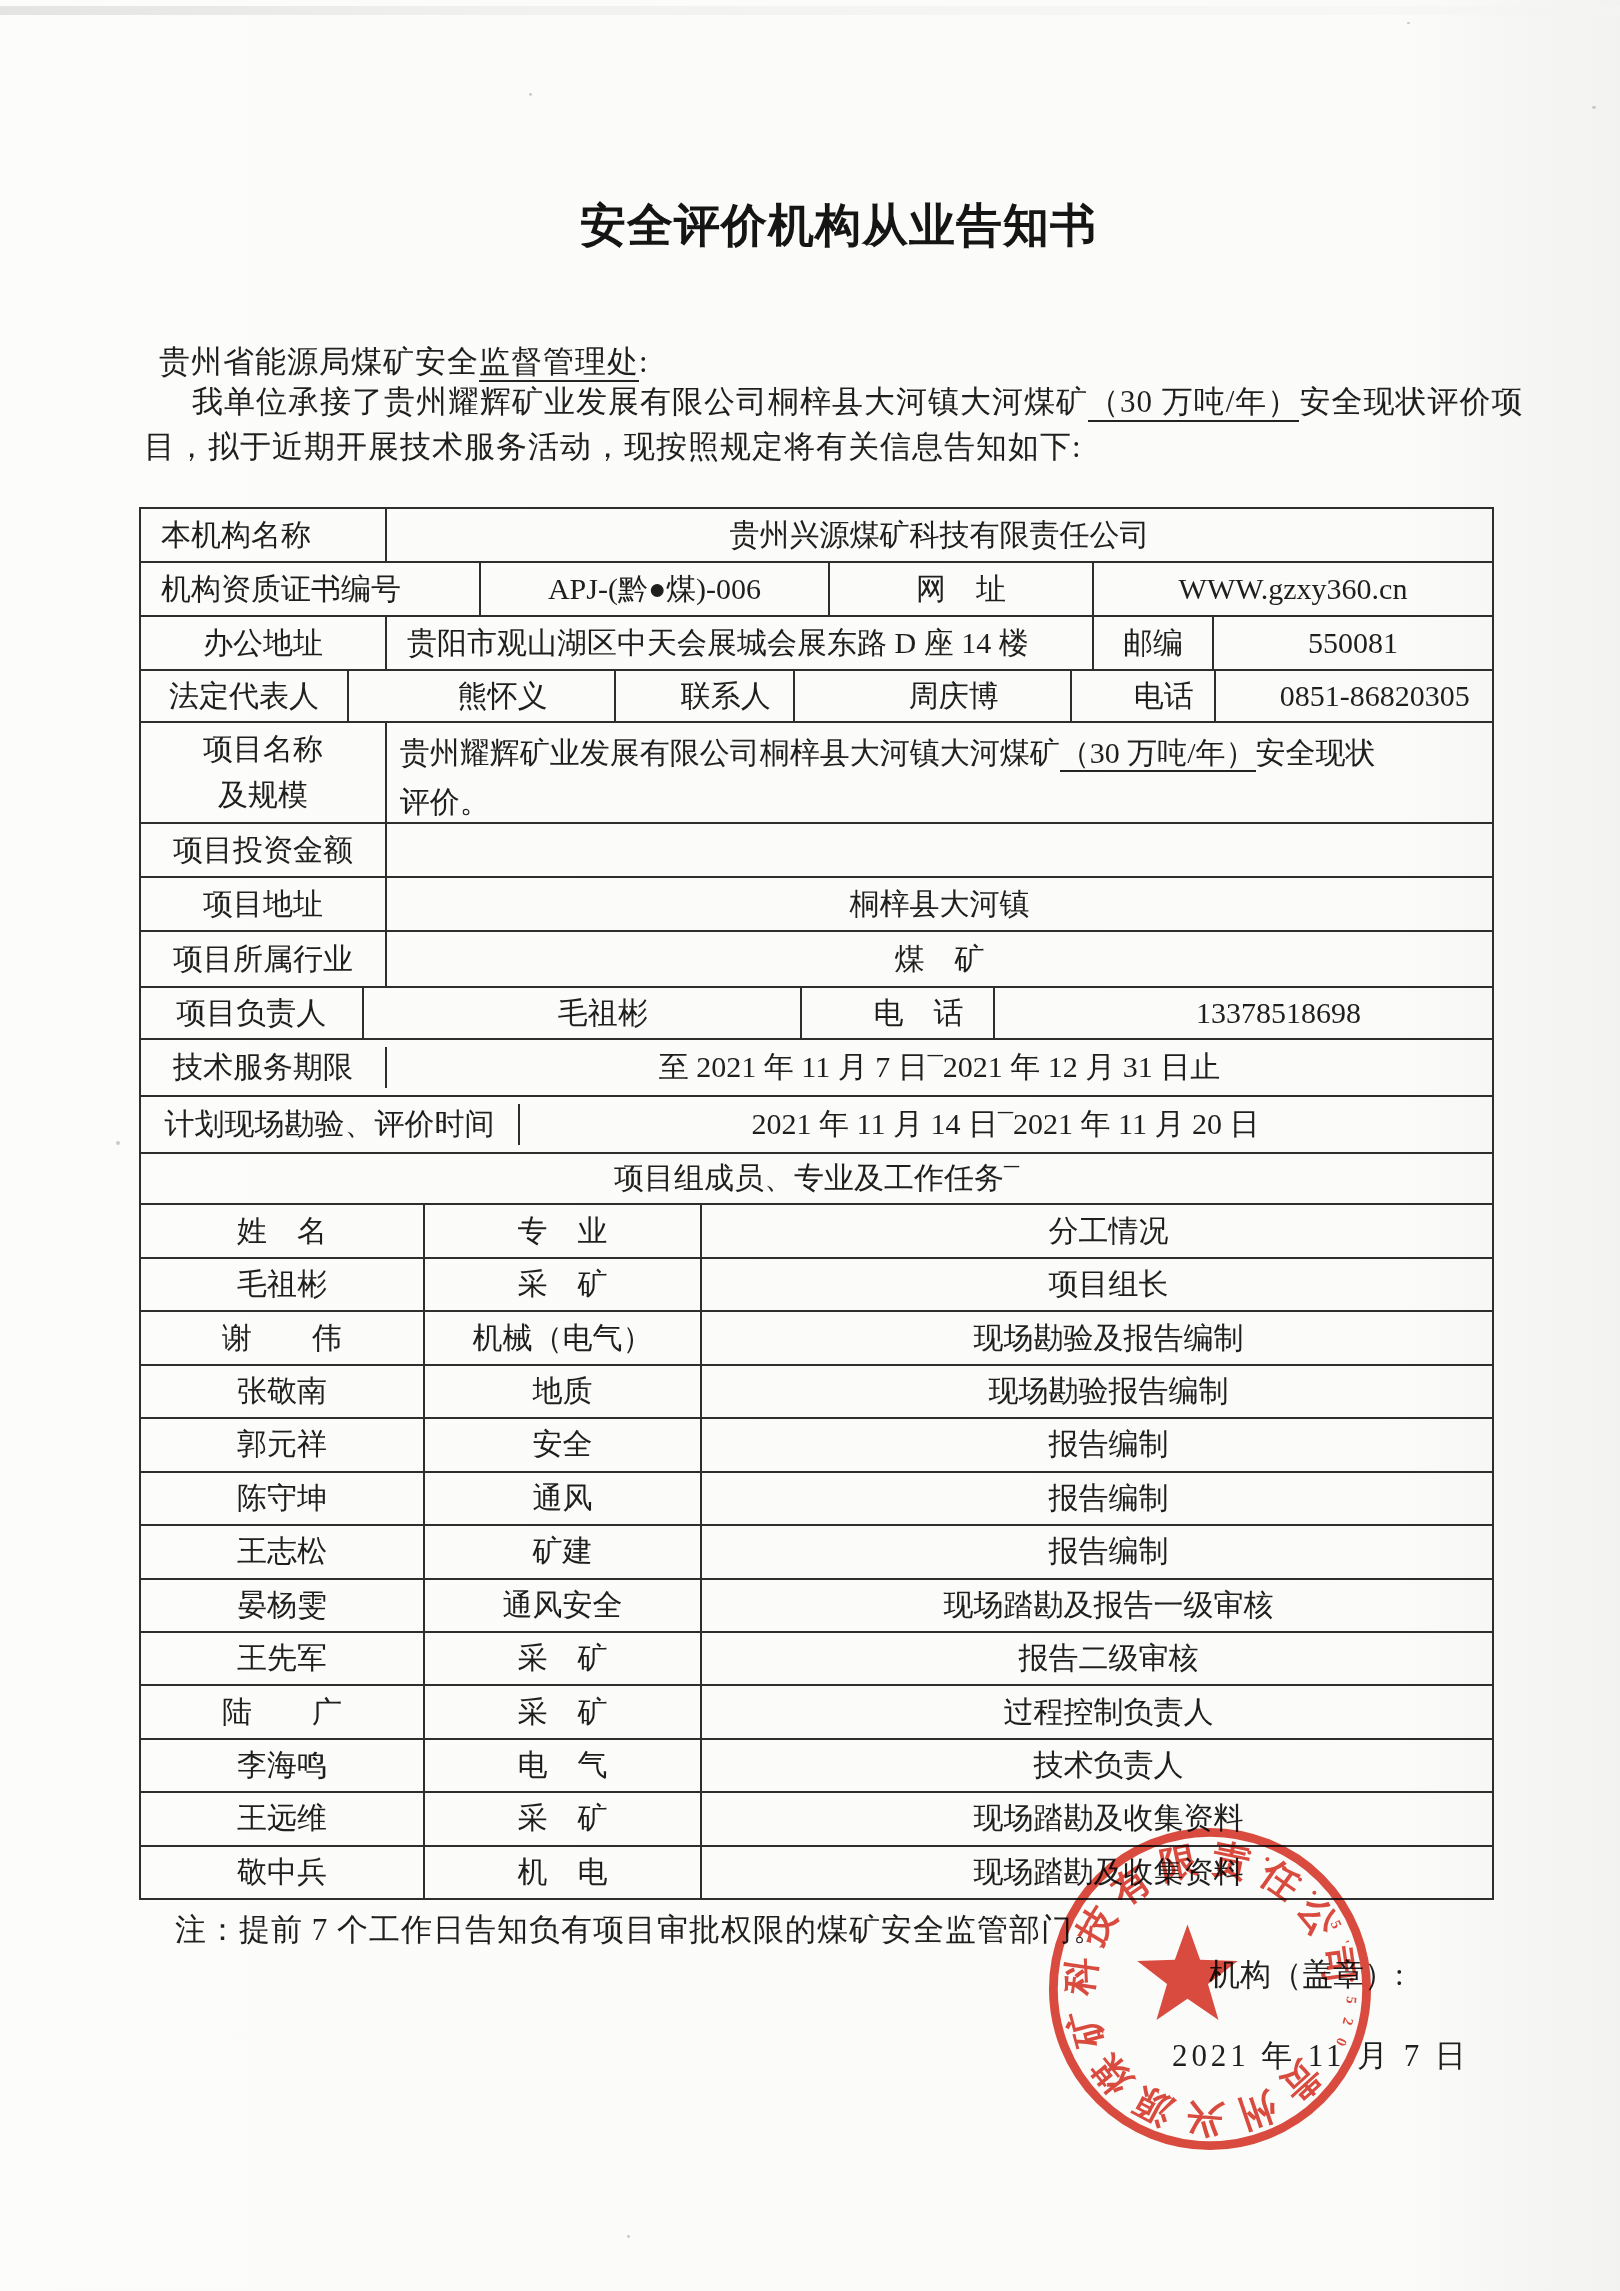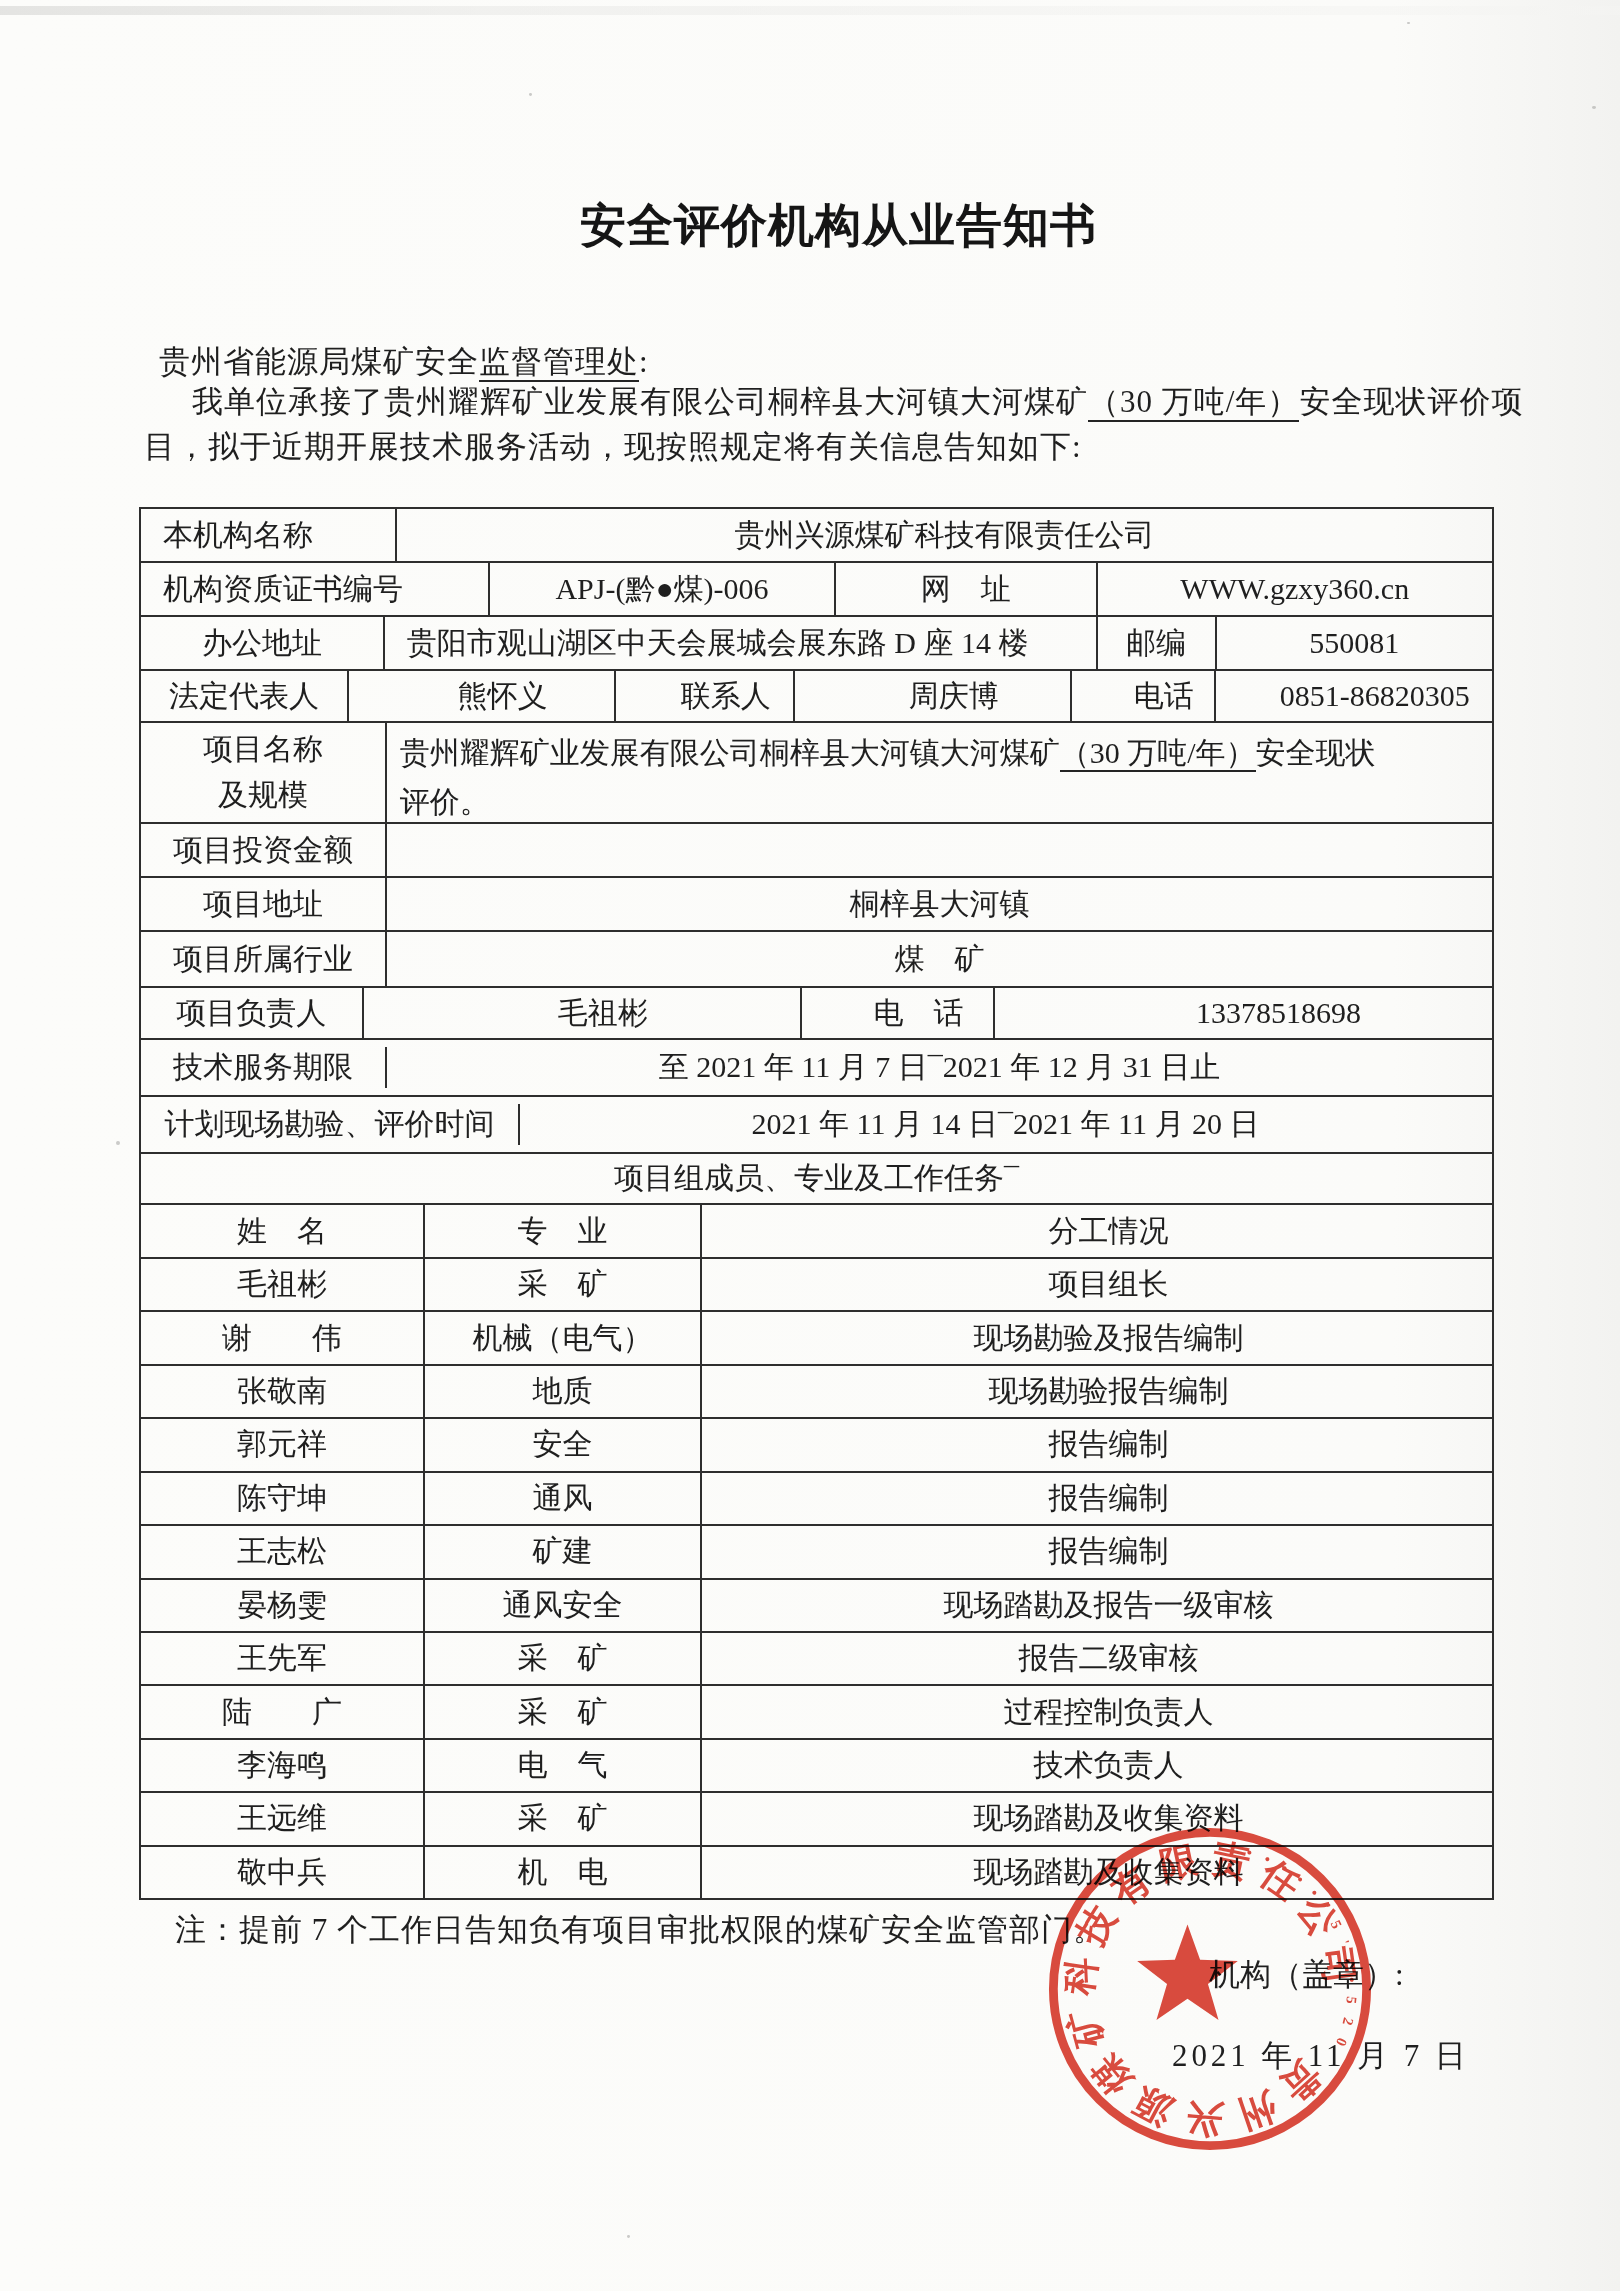--- a/index.html
+++ b/index.html
@@ -49,21 +49,21 @@
     font-size:30px;
   }
   .trow{display:flex;border-bottom:2px solid var(--line);box-sizing:border-box;}
   .trow:last-child{border-bottom:none;}
   .cell{
     display:flex;align-items:center;justify-content:center;
     box-sizing:border-box;border-right:2px solid var(--line);
     overflow:hidden;white-space:nowrap;
   }
   .cell:last-child{border-right:none;}
-  .cell.left{justify-content:flex-start;padding-left:10px;margin-left:12px;}
+  .cell.left{justify-content:flex-start;padding-left:20px;}
   .h55{height:54px;} .h53{height:52px;gap:42px;} .h57{height:56px;} .h58{height:57px;align-items:center;}
   .h52{height:51px;} .h105{height:101px;}
   .w251{width:246px;} .w347{width:340px;} .w356{width:349px;} .w269{width:264px;}
   .w406{width:398px;} .w721{width:707px;} .w122{width:120px;} .w284{width:278px;}
   .w272{width:267px;} .w165{width:162px;} .w447{width:438px;} .w170{width:167px;}
   .w510{width:500px;padding-left:28px;} .w387{width:379px;} .w991{width:971px;} .w1127{width:1105px;}
   .w290{width:284px;} .w283{width:277px;} .w805{width:789px;padding-left:24px;} .wfull{width:1351px;}
 
   .stack{flex-direction:column;justify-content:space-evenly;}
   .proj-val{

